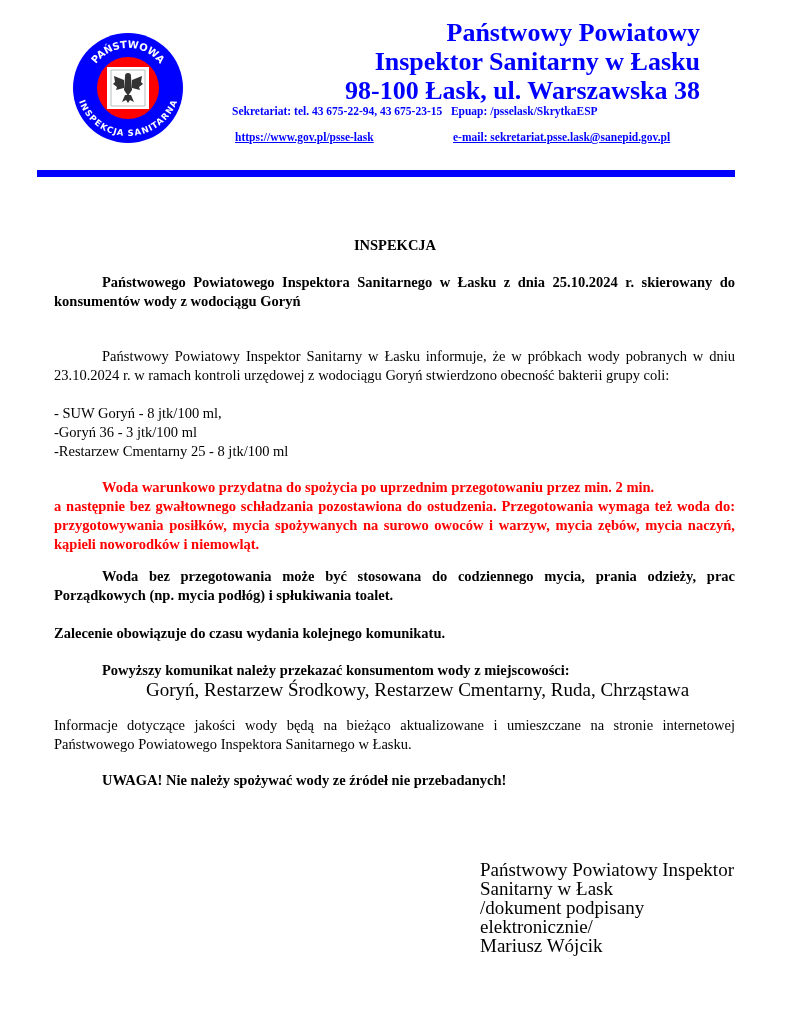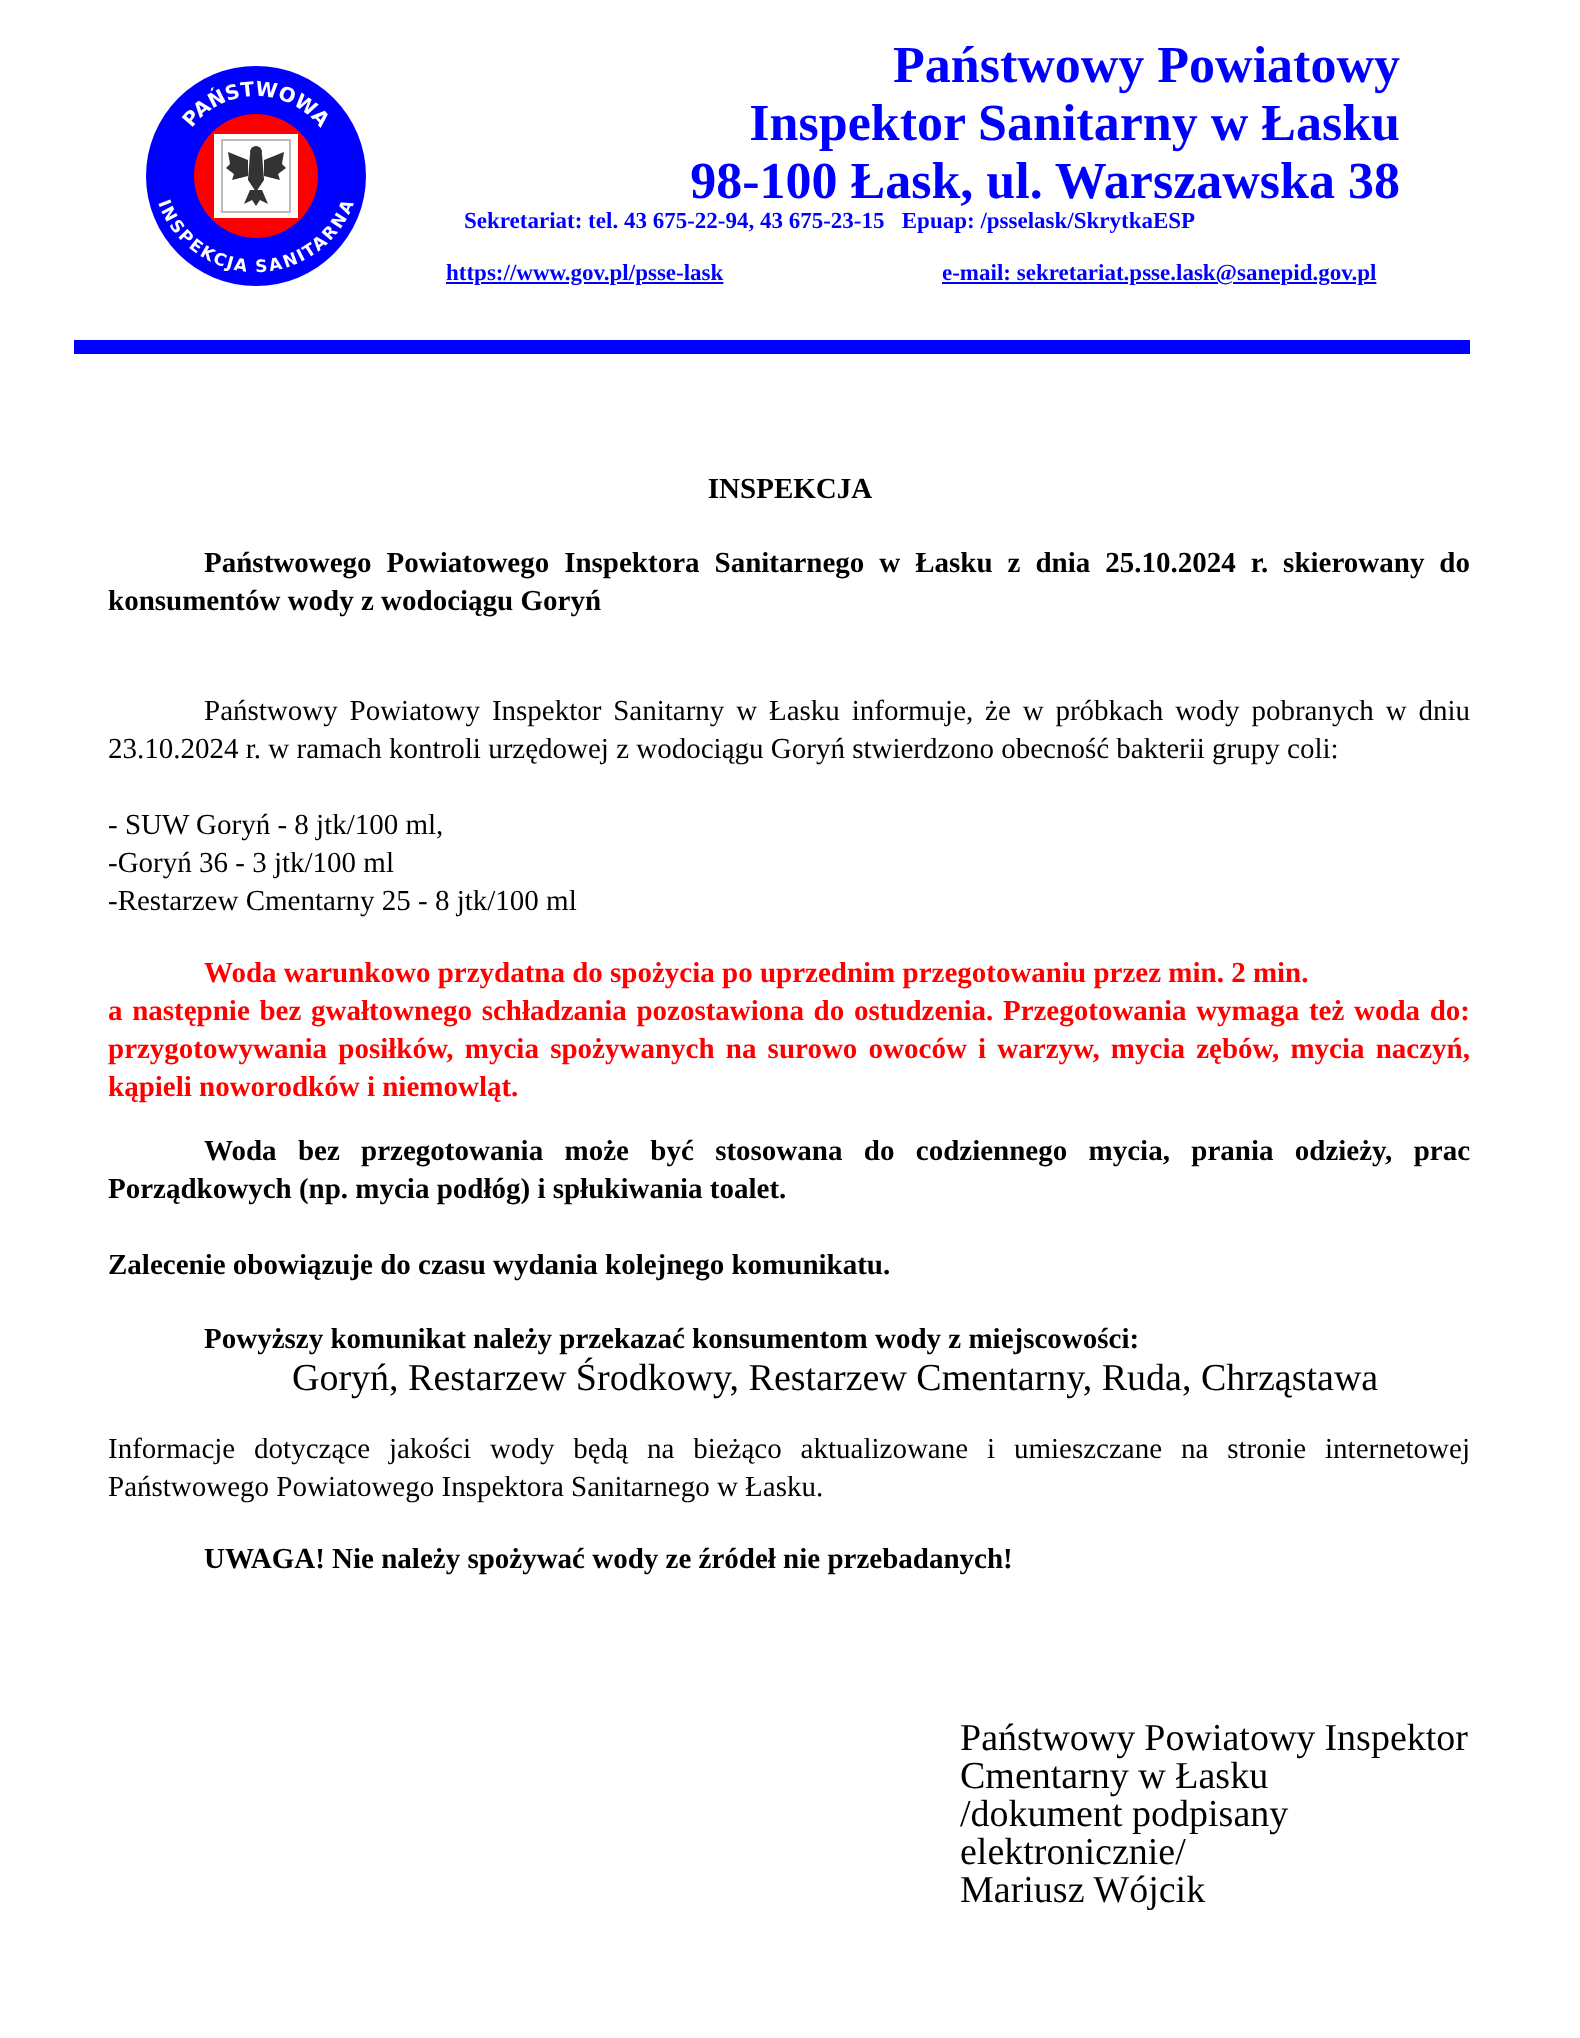--- a/index.html
+++ b/index.html
@@ -51,22 +51,22 @@
 </div>
 
 <div class="abs hdr h1">
   <span class="line">Państwowy Powiatowy</span>
   <span class="line">Inspektor Sanitarny w Łasku</span>
   <span class="line">98-100 Łask, ul. Warszawska 38</span>
 </div>
 
 <div class="abs contact" style="white-space:pre;">Sekretariat: tel. 43 675-22-94, 43 675-23-15   Epuap: /psselask/SkrytkaESP</div>
 
-<a class="abs links" style="left:223px;">https://www.gov.pl/psse-lask</a>
-<a class="abs links" style="left:471px;">e-mail: sekretariat.psse.lask@sanepid.gov.pl</a>
+<a class="abs links" style="left:235px;">https://www.gov.pl/psse-lask</a>
+<a class="abs links" style="left:453px;">e-mail: sekretariat.psse.lask@sanepid.gov.pl</a>
 
 <div class="abs bar"></div>
 
 <div class="abs title">INSPEKCJA</div>
 
 <div class="abs p ind b" style="top:273px;">Państwowego Powiatowego Inspektora Sanitarnego w Łasku z dnia 25.10.2024 r. skierowany do konsumentów wody z wodociągu Goryń</div>
 
 <div class="abs p ind" style="top:347px;">Państwowy Powiatowy Inspektor Sanitarny w Łasku informuje, że w próbkach wody pobranych w dniu 23.10.2024 r. w ramach kontroli urzędowej z wodociągu Goryń stwierdzono obecność bakterii grupy coli:</div>
 
 <div class="abs p" style="top:404px;">
@@ -90,16 +90,16 @@
 <div class="abs p" style="top:716px;">Informacje dotyczące jakości wody będą na bieżąco aktualizowane i umieszczane na stronie internetowej Państwowego Powiatowego Inspektora Sanitarnego w Łasku.</div>
 
 <div class="abs p ind b" style="top:771px;">UWAGA! Nie należy spożywać wody ze źródeł nie przebadanych!</div>
 
 <div class="abs sig">
   <div class="just">
     <span>Państwowy</span>
     <span>Powiatowy</span>
     <span>Inspektor</span>
   </div>
-  <span class="line">Cmentarny w Łasku</span>
+  <span class="line">Sanitarny w Łask</span>
   <span class="line">/dokument podpisany elektronicznie/</span>
   <span class="line">Mariusz Wójcik</span>
 </div>
 
 </body></html>

